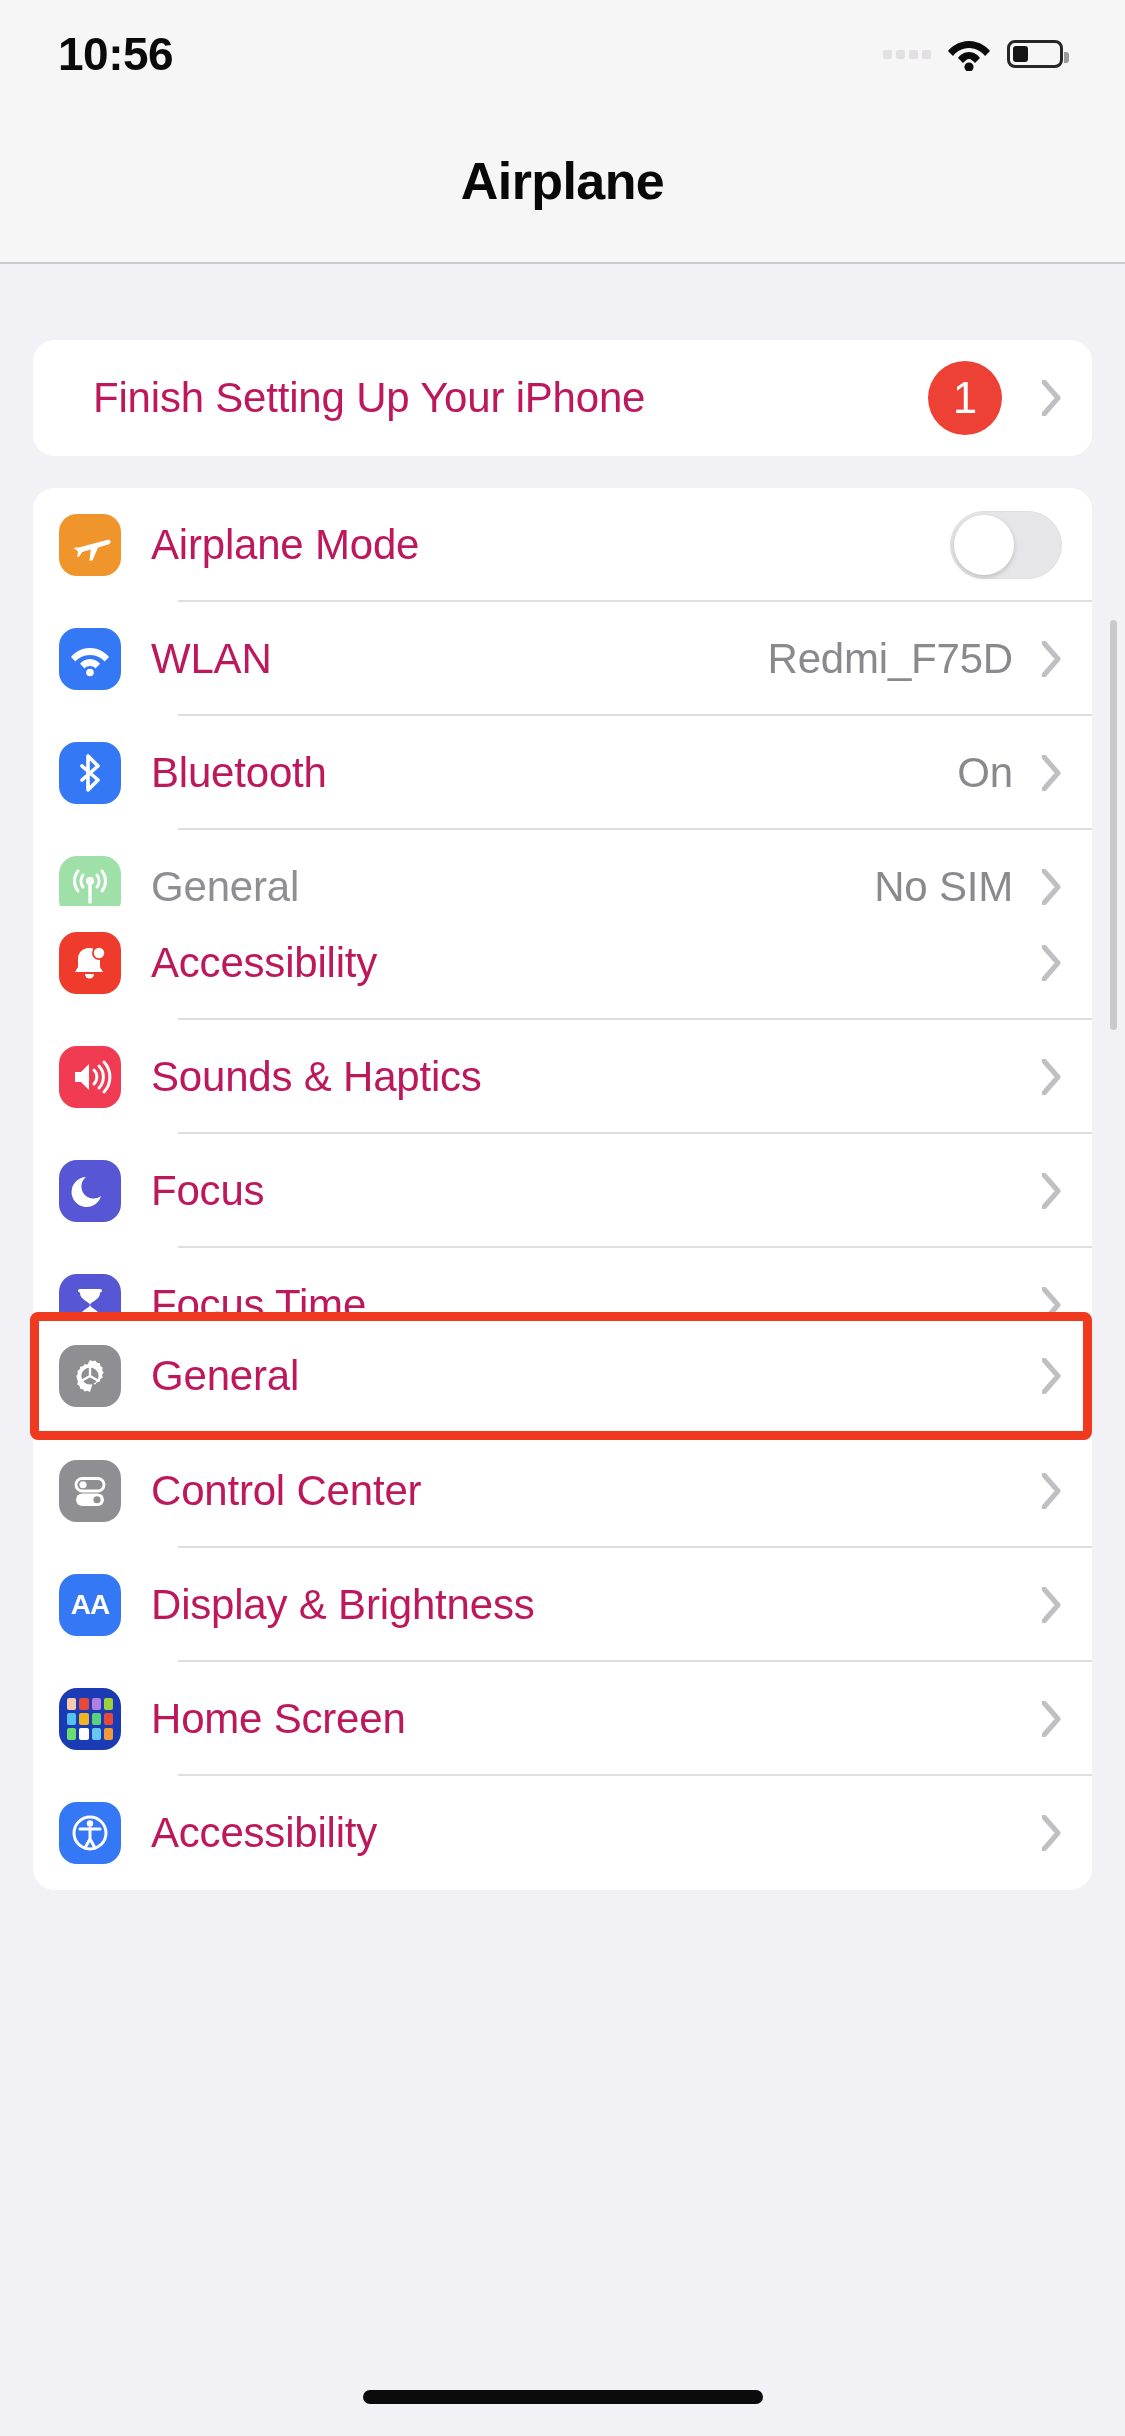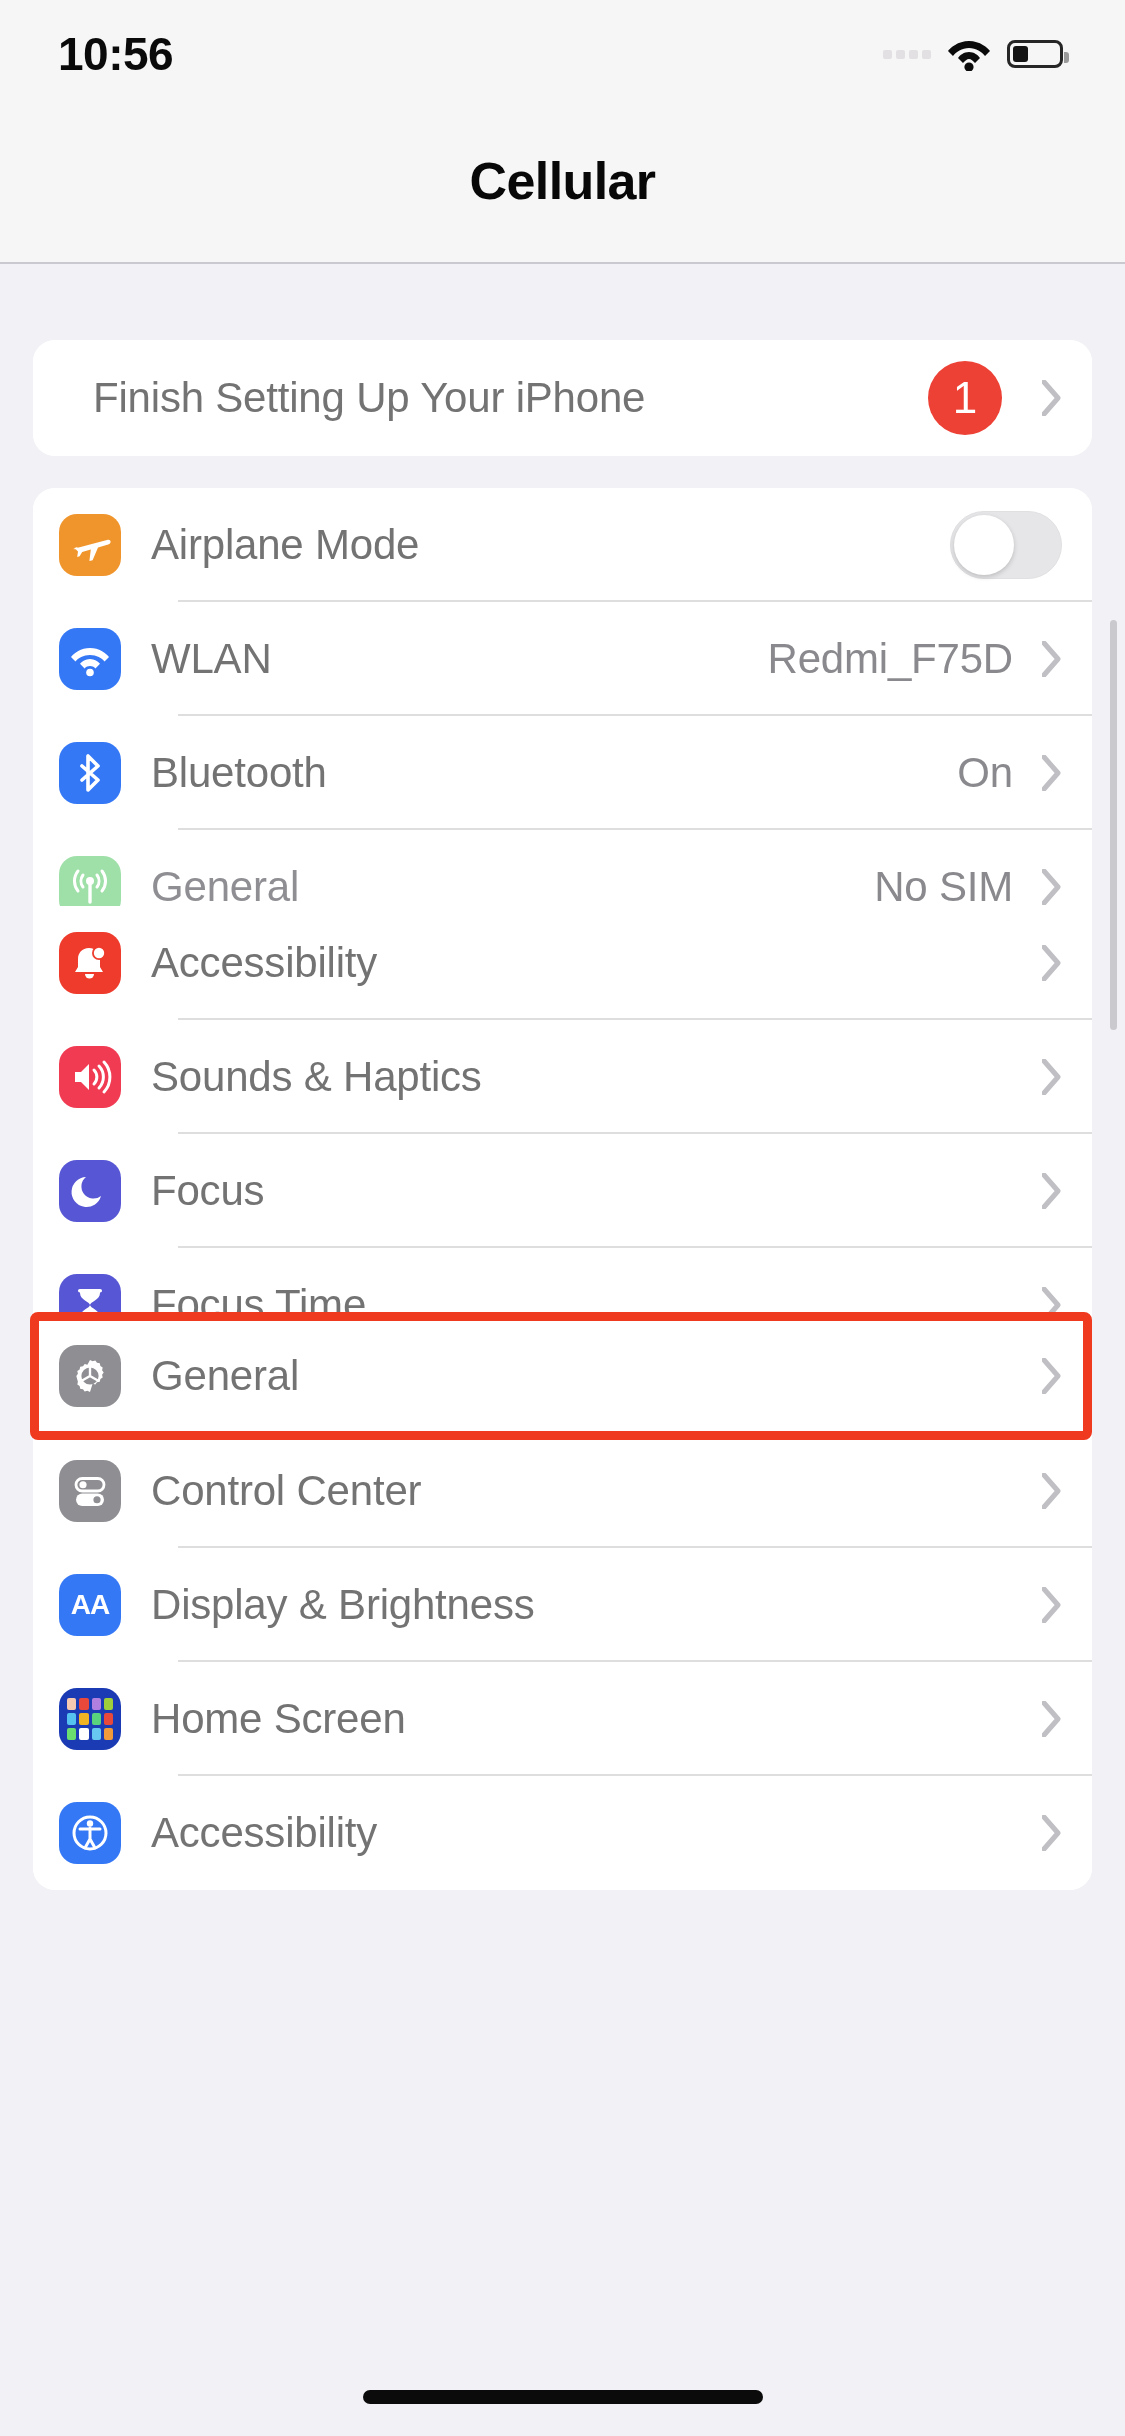--- a/index.html
+++ b/index.html
@@ -57,21 +57,21 @@
   }
   .row-inner{
     display:flex; align-items:center; width:100%; height:100%;
   }
   .icon-box{
     width:62px; height:62px; border-radius:18px; flex:0 0 62px;
     display:flex; align-items:center; justify-content:center;
     margin-right:30px;
   }
   .row-label{
-    font-size:42px; color:#737373; letter-spacing:-0.2px; flex:1 1 auto;
+    font-size:42px; color:#be185d; letter-spacing:-0.2px; flex:1 1 auto;
     white-space:nowrap;
   }
   .row-label.dim{ color:#8e8e93; }
   .row-value{
     font-size:42px; color:#8a8a8e; letter-spacing:-0.2px; margin-right:29px;
     white-space:nowrap;
   }
   .chev{ width:20px; height:36px; flex:0 0 20px; }
   .chev svg{ display:block; }
 
@@ -146,21 +146,21 @@
         <circle cx="22" cy="30" r="4.6" fill="#0b0b0b"></circle>
       </svg>
     </span>
     <span class="batt">
         <i></i>
       </span>
   </div>
 </div>
 
 <div class="navbar">
-  <div class="nav-title">Cellular</div>
+  <div class="nav-title">Airplane</div>
 </div>
 
 <div class="content">
 
   <div class="scrollbar"></div>
 
   <div class="card" style="top:74px;">
     <div class="row" style="height:116px;">
       <div class="row-inner">
         <span class="row-label" style="margin-left:34px;">Finish Setting Up Your iPhone</span>

